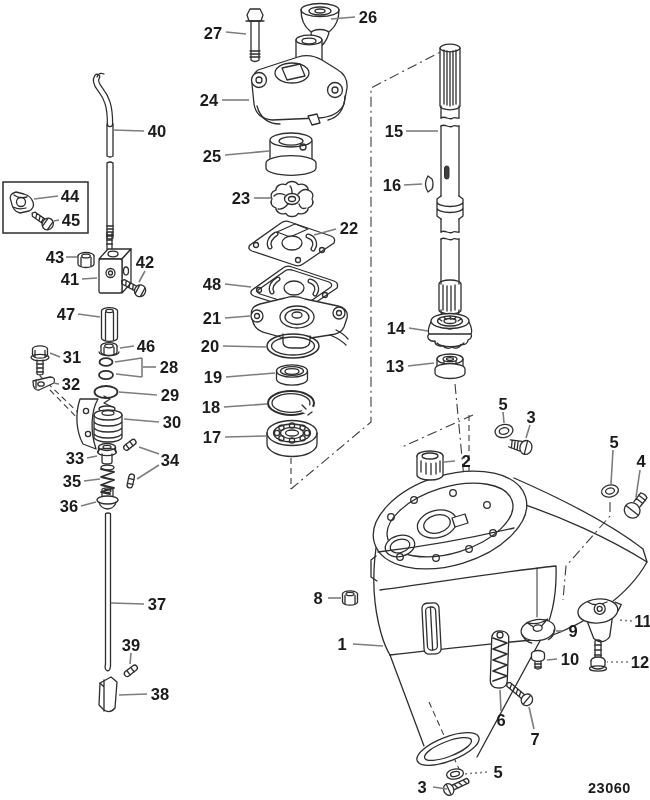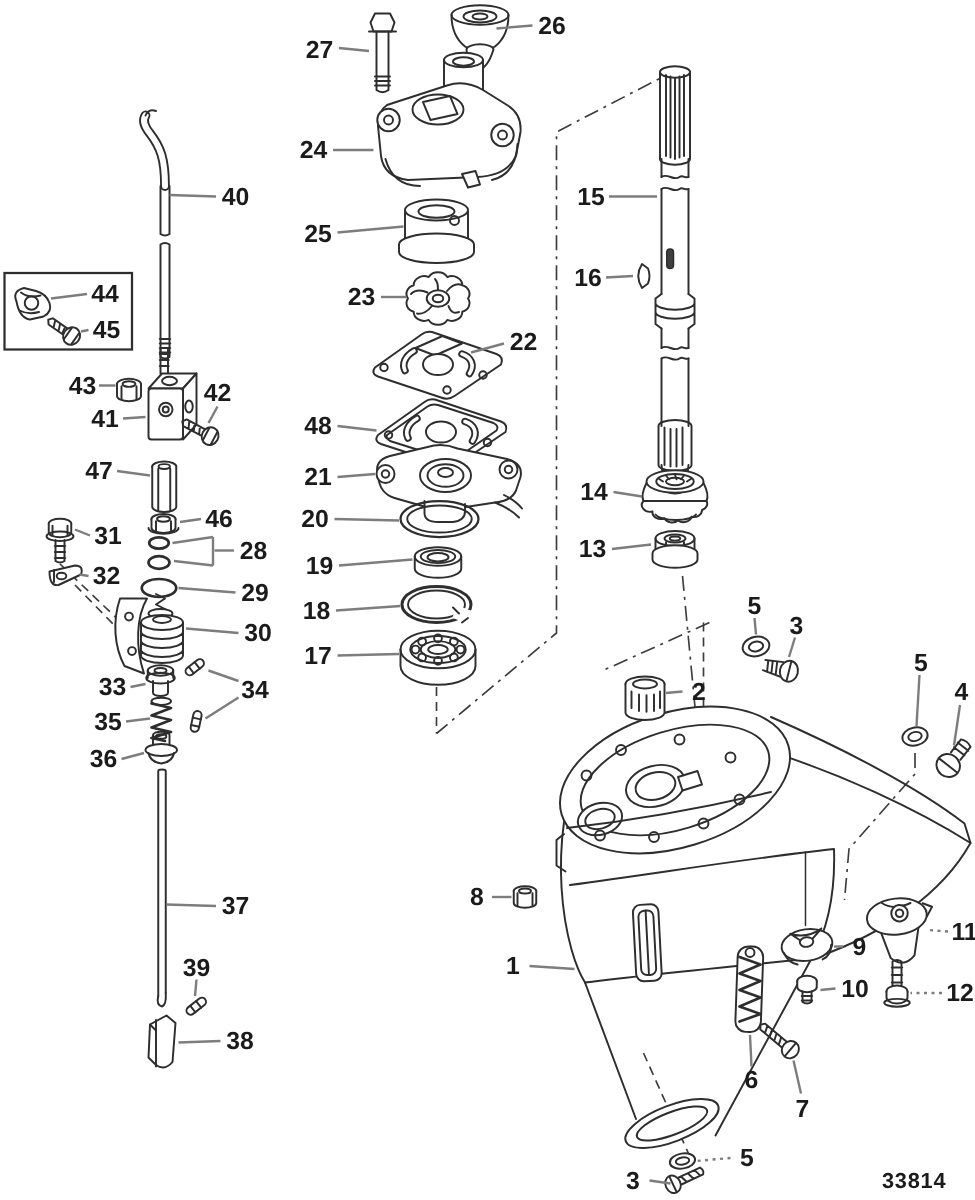--- a/index.html
+++ b/index.html
@@ -568,14 +568,14 @@
         <text x="75" y="463.5" text-anchor="middle" class="callout">33</text>
         <text x="170" y="465.5" text-anchor="middle" class="callout">34</text>
         <text x="72" y="486.5" text-anchor="middle" class="callout">35</text>
         <text x="69" y="511.5" text-anchor="middle" class="callout">36</text>
         <text x="157" y="609.5" text-anchor="middle" class="callout">37</text>
         <text x="131" y="650.5" text-anchor="middle" class="callout">39</text>
         <text x="160" y="699.5" text-anchor="middle" class="callout">38</text>
       </g>
 </svg>
 
-<div class="pn-label">33814</div>
+<div class="pn-label">23060</div>
 </div>
 
 </body></html>

